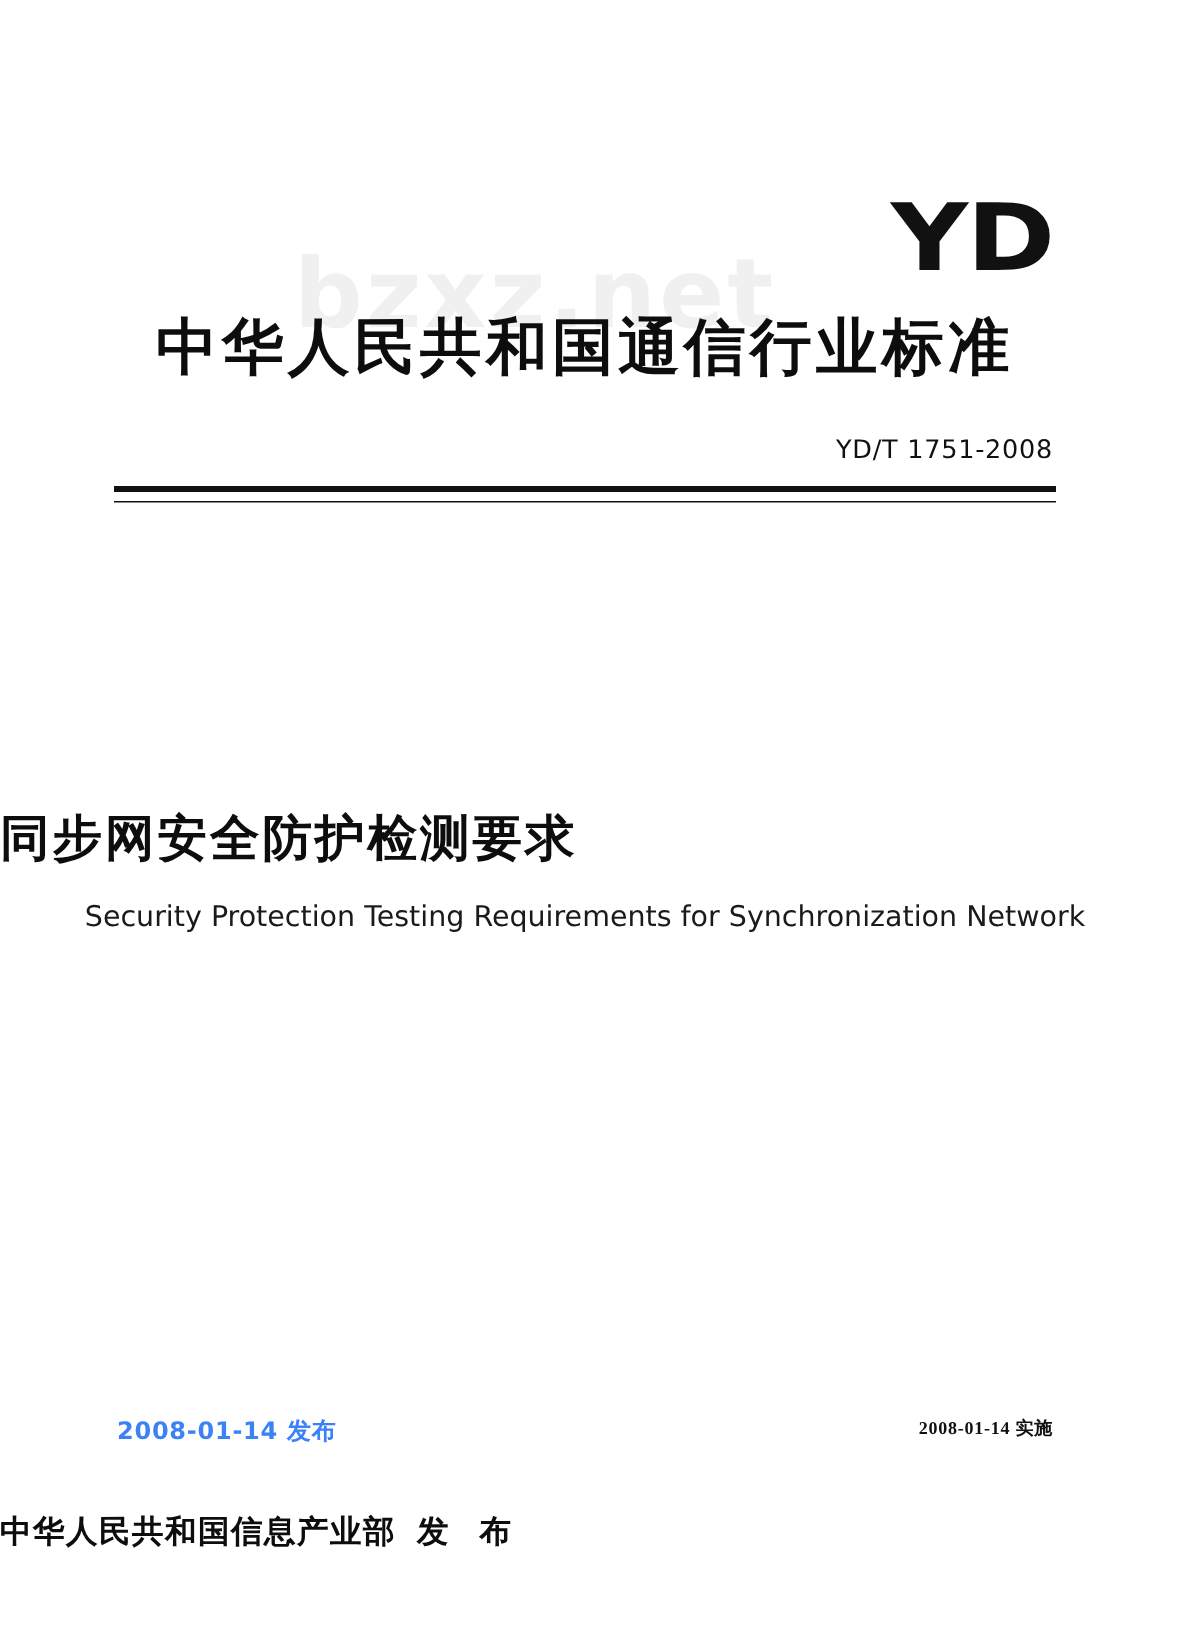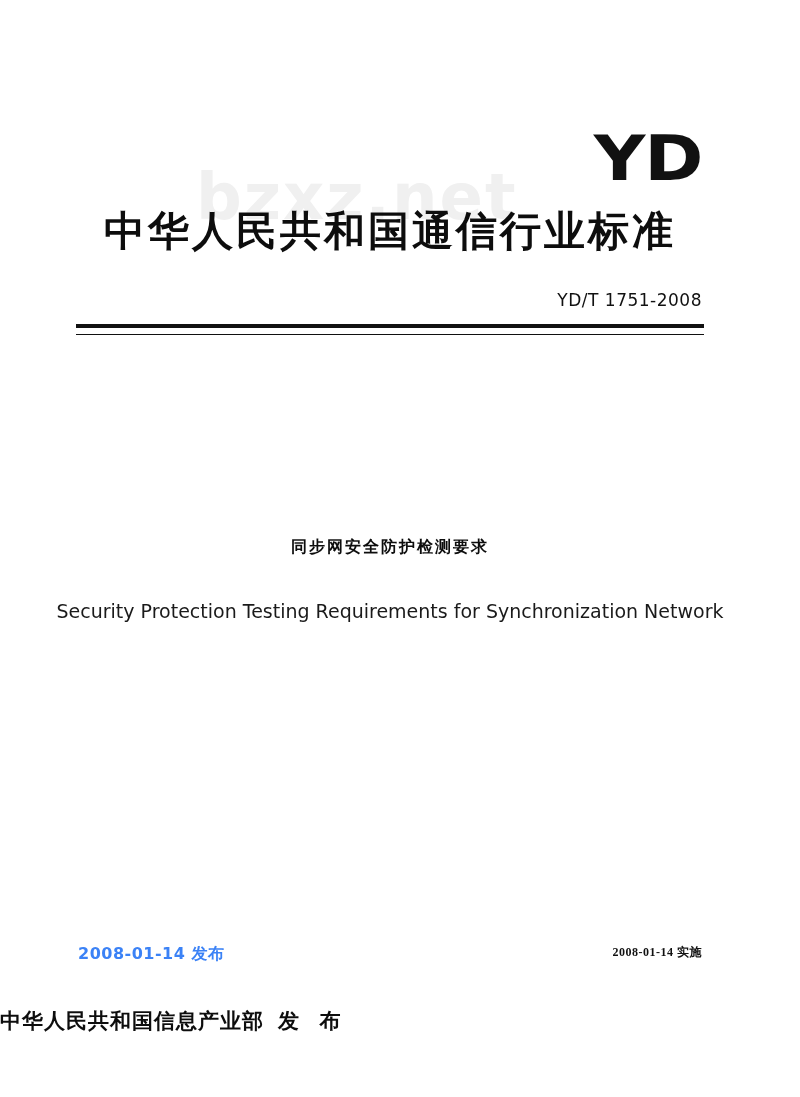--- a/index.html
+++ b/index.html
@@ -84,22 +84,21 @@
     right: 76px;
     top: 302px;
     height: 1px;
     background: #111111;
   }
   .doc-title-cn {
     position: absolute;
     left: 0;
     right: 0;
     top: 505px;
-    text-align: center;
-    font-size: 16px;
+    font-size: 33px;
     font-weight: bold;
     letter-spacing: 2px;
     color: #0d0d0d;
     font-family: Liberation Sans, sans-serif;
   }
   .doc-title-en {
     position: absolute;
     left: 0;
     right: 0;
     top: 568px;

